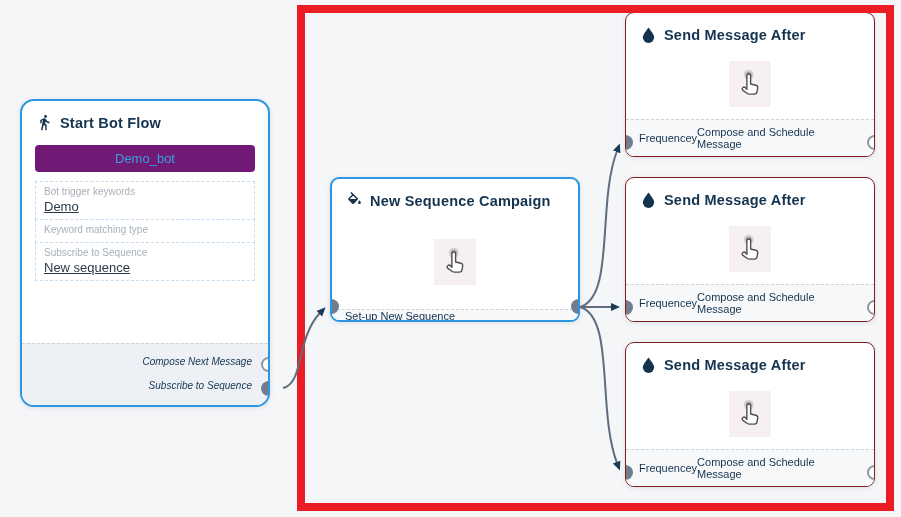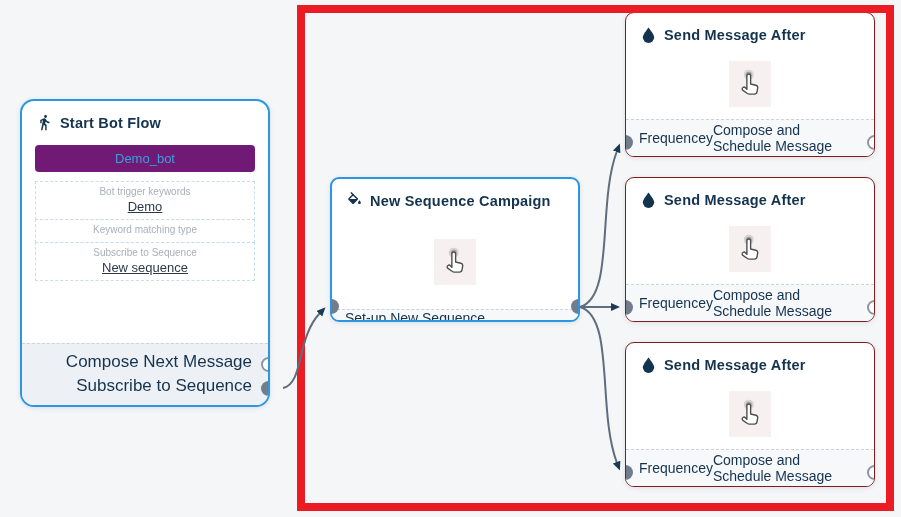--- a/index.html
+++ b/index.html
@@ -10,33 +10,33 @@
   .node{position:absolute;background:#fff;border-radius:9px;box-sizing:border-box;
         box-shadow:0 1px 5px rgba(40,60,80,.12);z-index:2;display:flex;flex-direction:column;overflow:hidden;}
   .node.blue{border:2px solid #2b97e0;}
   .node.plain{border:1px solid #7f1d1d;}
   .node-header{display:flex;align-items:center;gap:7px;padding:13px 14px 6px 14px;}
   .node-title{font-size:14.5px;font-weight:bold;color:#14334f;letter-spacing:.2px;}
   .hicon{width:17px;height:17px;flex:0 0 auto;}
   .node-body{flex:1;display:flex;align-items:center;justify-content:center;}
   .node-footer{height:36px;border-top:1px dashed #ccd3db;background:#f7f8fa;
                display:flex;align-items:center;justify-content:space-between;
-               padding:0 13px;font-size:14px;color:#14334f;}
+               padding:0 13px;font-size:11px;color:#14334f;}
 
   
   #start-node{left:20px;top:99px;width:250px;height:308px;border-radius:14px;}
   .bot-pill{margin:8px 13px 10px 13px;height:27px;border-radius:4px;background:#701a75;
             color:#3aa0dd;font-size:13px;display:flex;align-items:center;justify-content:center;cursor:pointer;}
   .fields{margin:0 13px;}
-  .field{border:1px dashed #c7ddf0;margin-top:-1px;padding:4px 8px 5px 8px;text-align:center;}
+  .field{border:1px dashed #c7ddf0;margin-top:-1px;padding:4px 8px 5px 8px;}
   .field-label{font-size:10px;color:#a8b0ba;margin-bottom:2px;}
   .field-value{font-size:13px;color:#2c3a48;text-decoration:underline;}
   .start-footer{margin-top:auto;background:#edf1f6;border-top:1px dashed #ccd3db;
                 padding:10px 16px 12px 0;display:flex;flex-direction:column;gap:9px;}
-  .out-row{font-size:17px;color:#14334f;text-align:right;height:15px;line-height:15px;}
+  .out-row{font-size:10px;color:#14334f;text-align:right;height:15px;line-height:15px;font-style:italic;}
 
   
   .port{position:absolute;width:15px;height:15px;border-radius:50%;box-sizing:border-box;z-index:6;cursor:pointer;}
   .port.filled{background:#717d8c;}
   .port.hollow{background:#fff;border:2px solid #8b95a2;}
 
   
   #sequence-node{left:330px;top:177px;width:250px;height:145px;gap:24px;}
   .msg-node{left:625px;width:250px;height:145px;}
   #msg-node-0{top:12px;} #msg-node-1{top:177px;} #msg-node-2{top:342px;}

